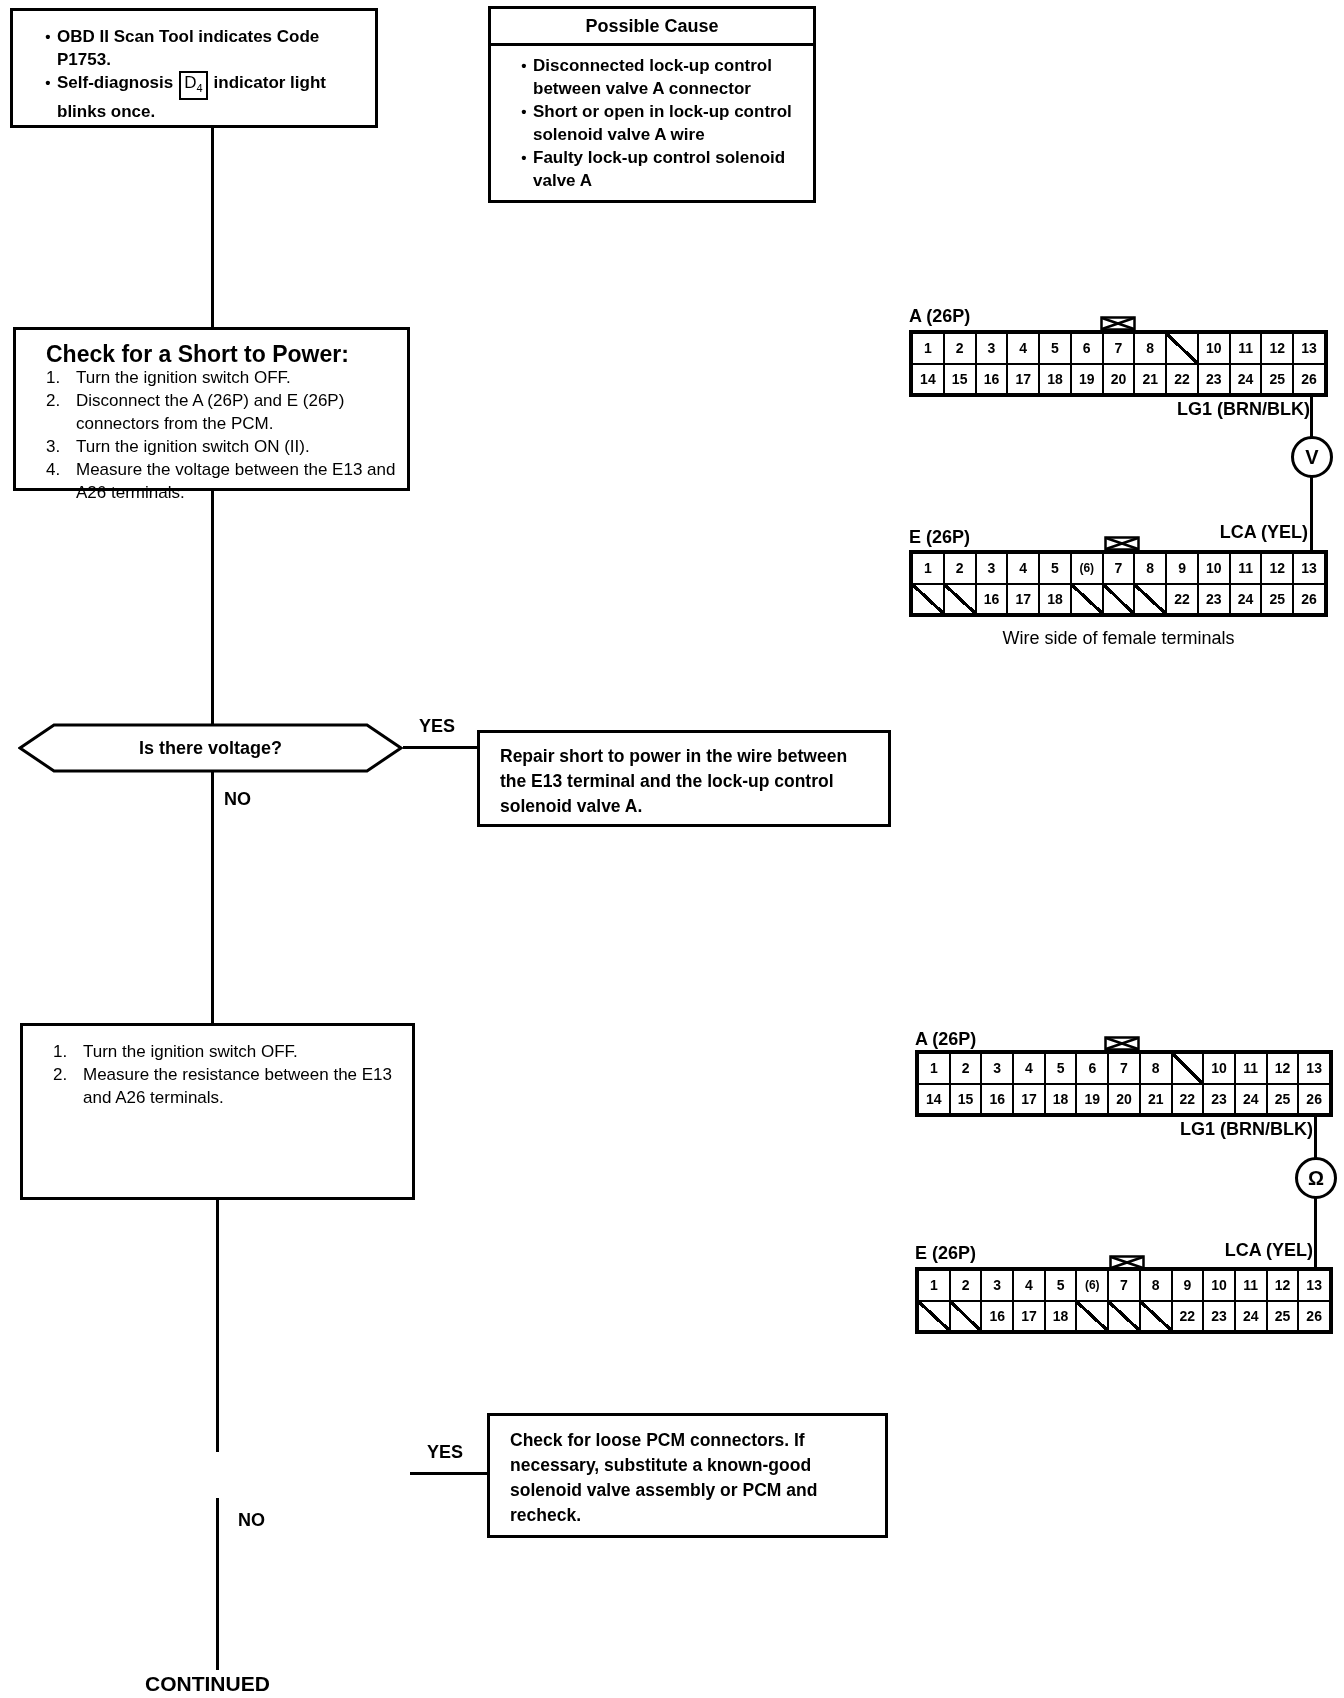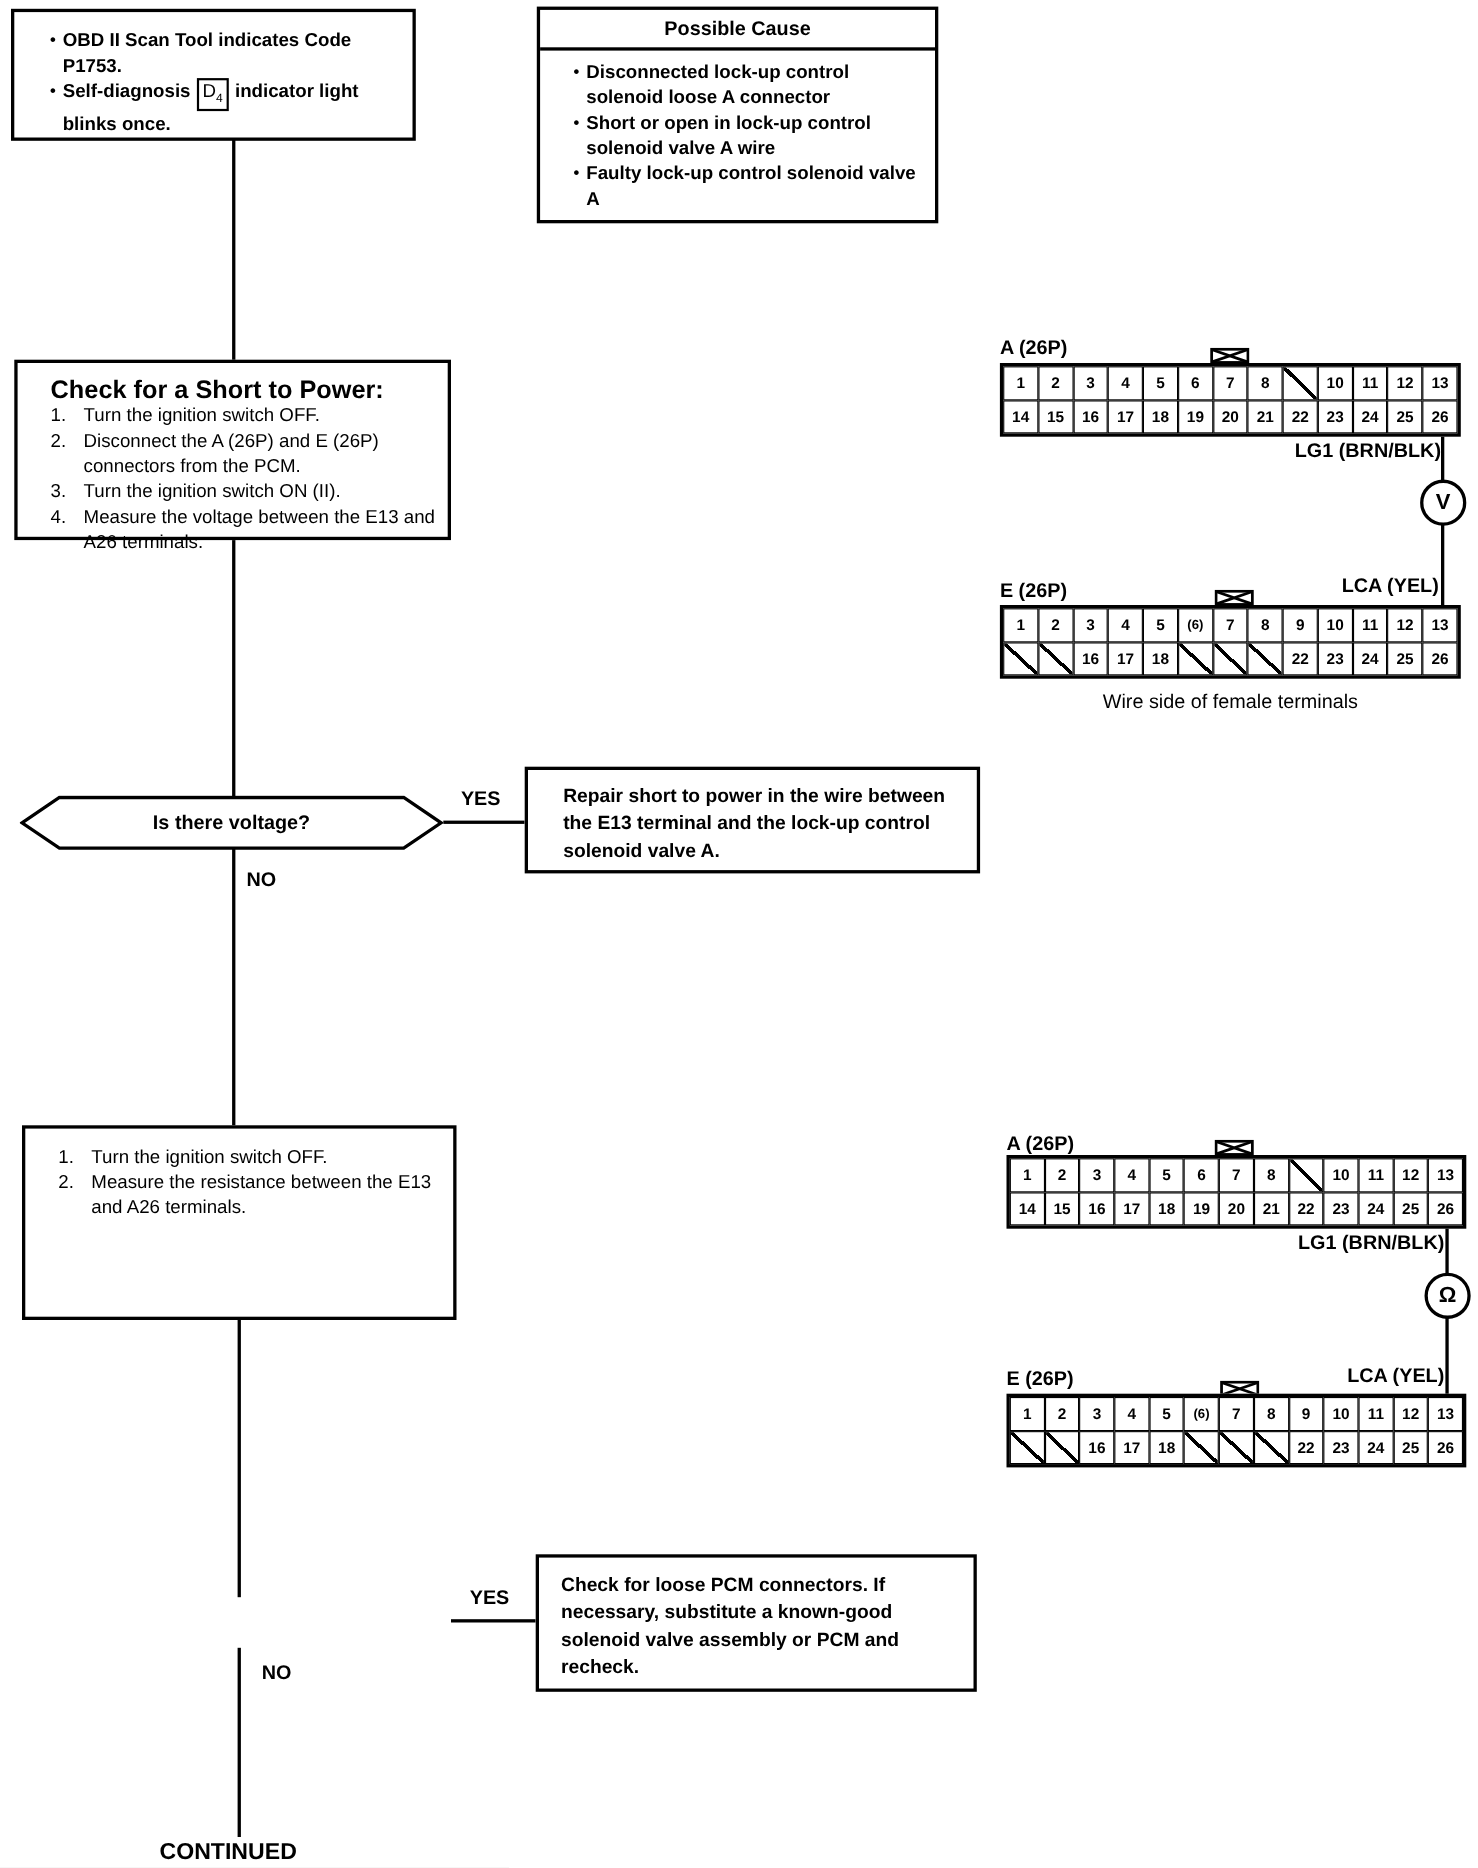--- a/index.html
+++ b/index.html
@@ -46,26 +46,26 @@
     <div class="bullet-row">
       <span class="dot">•</span>
       <span class="btxt">OBD II Scan Tool indicates Code P1753.</span>
     </div>
     <div class="bullet-row">
       <span class="dot">•</span>
       <span class="btxt"><span>Self-diagnosis</span><span class="indicator-box"><span>D</span><sub>4</sub></span><span>indicator light blinks once.</span></span>
     </div>
   </div>
 
-  <div class="procbox" style="left:488px;top:6px;width:365px;height:197px;padding:0;">
+  <div class="procbox" style="left:488px;top:6px;width:328px;height:197px;padding:0;">
     <div style="border-bottom:3px solid #000;text-align:center;font-weight:bold;font-size:18px;padding:7px 0 6px 0;">Possible Cause</div>
     <div style="padding:8px 6px 6px 24px;">
       <div class="bullet-row">
         <span class="dot">•</span>
-        <span class="btxt">Disconnected lock-up control solenoid loose A connector</span>
+        <span class="btxt">Disconnected lock-up control between valve A connector</span>
       </div>
       <div class="bullet-row">
         <span class="dot">•</span>
         <span class="btxt">Short or open in lock-up control solenoid valve A wire</span>
       </div>
       <div class="bullet-row">
         <span class="dot">•</span>
         <span class="btxt">Faulty lock-up control solenoid valve A</span>
       </div>
     </div>
@@ -100,21 +100,21 @@
   <div class="hex-wrap" style="left:18px;top:723px;width:385px;height:50px;">
     <svg width="385" height="50" viewBox="0 0 385 50">
       <polygon points="2,25 36,2 349,2 383,25 349,48 36,48" fill="#ffffff" stroke="#000000" stroke-width="3"></polygon>
     </svg>
     <div class="hex-label">Is there voltage?</div>
   </div>
   <div class="yesno" style="left:419px;top:716px;">YES</div>
   <div class="flowline" style="left:403px;top:746px;width:74px;height:3px;"></div>
   <div class="yesno" style="left:224px;top:789px;">NO</div>
 
-  <div class="procbox" style="left:477px;top:697px;width:414px;height:97px;padding:11px 10px 8px 32px;">
+  <div class="procbox" style="left:477px;top:730px;width:414px;height:97px;padding:11px 10px 8px 20px;">
     <div class="boldtxt" style="font-size:17.5px;line-height:25px;">Repair short to power in the wire between the E13 terminal and the lock-up control solenoid valve A.</div>
   </div>
 
   <div class="procbox" style="left:20px;top:1023px;width:395px;height:177px;padding:14px 10px 8px 30px;">
     <div class="step-row">
       <span class="num">1.</span>
       <span class="stxt">Turn the ignition switch OFF.</span>
     </div>
     <div class="step-row">
       <span class="num">2.</span>

